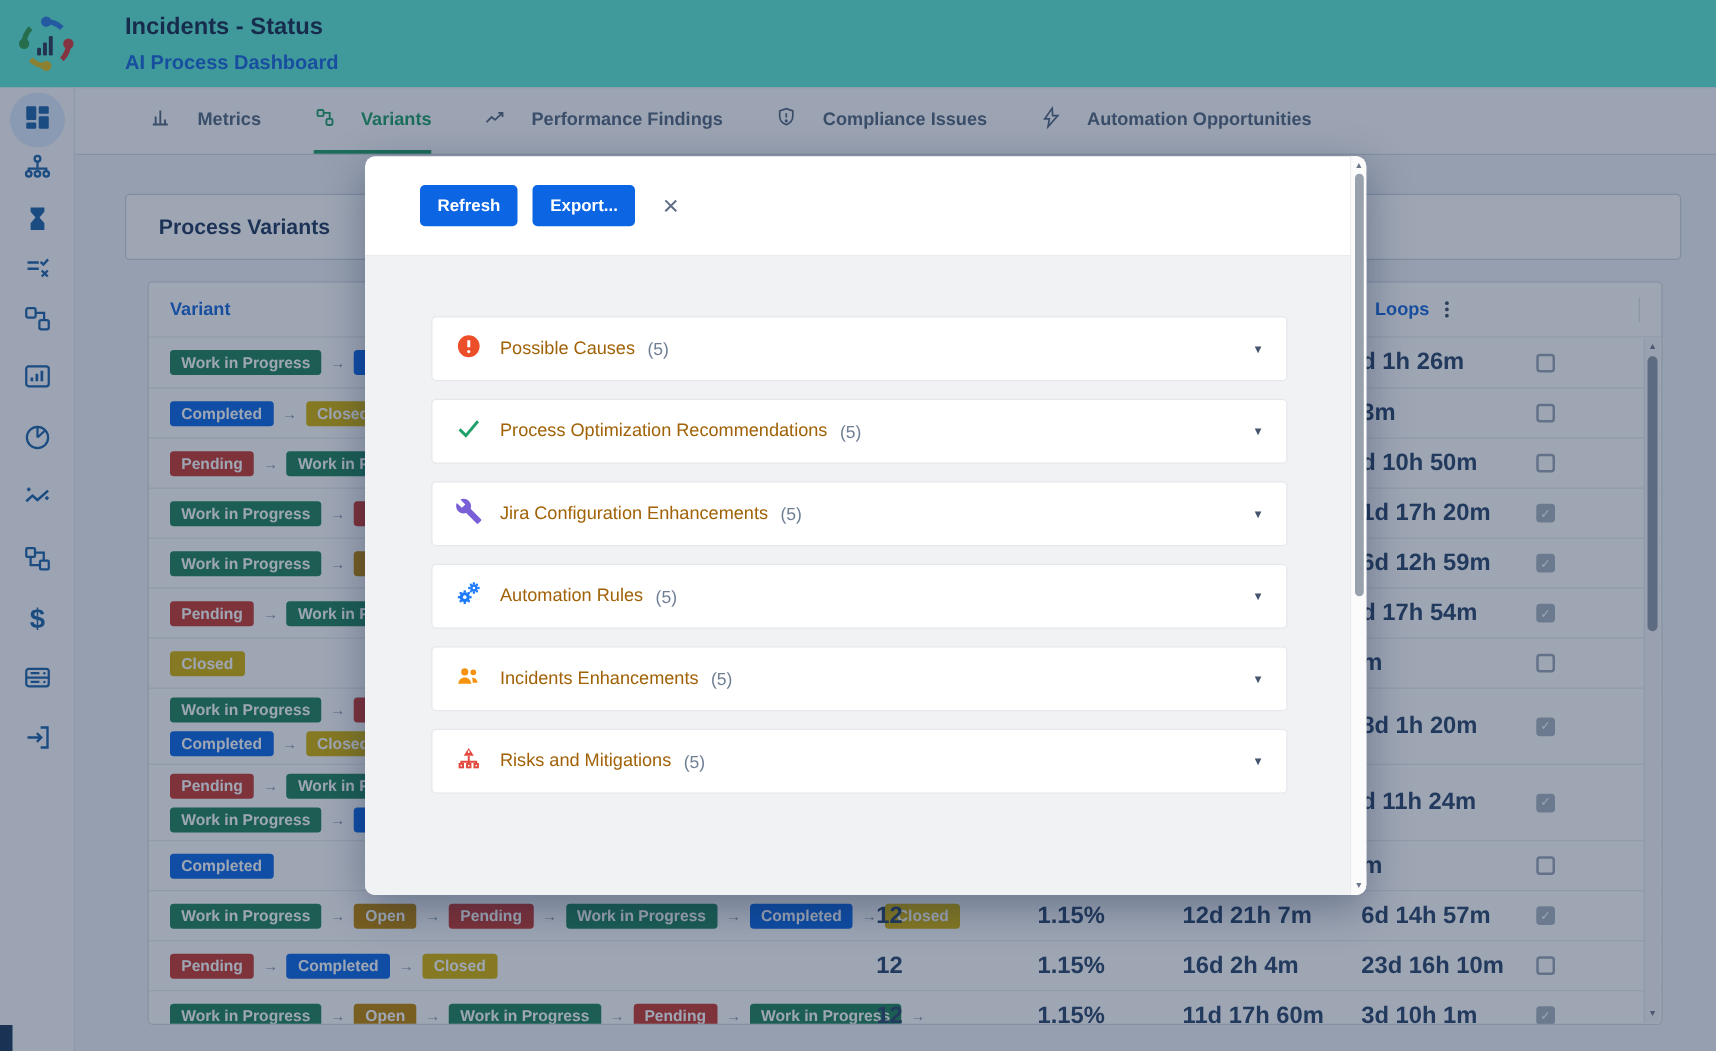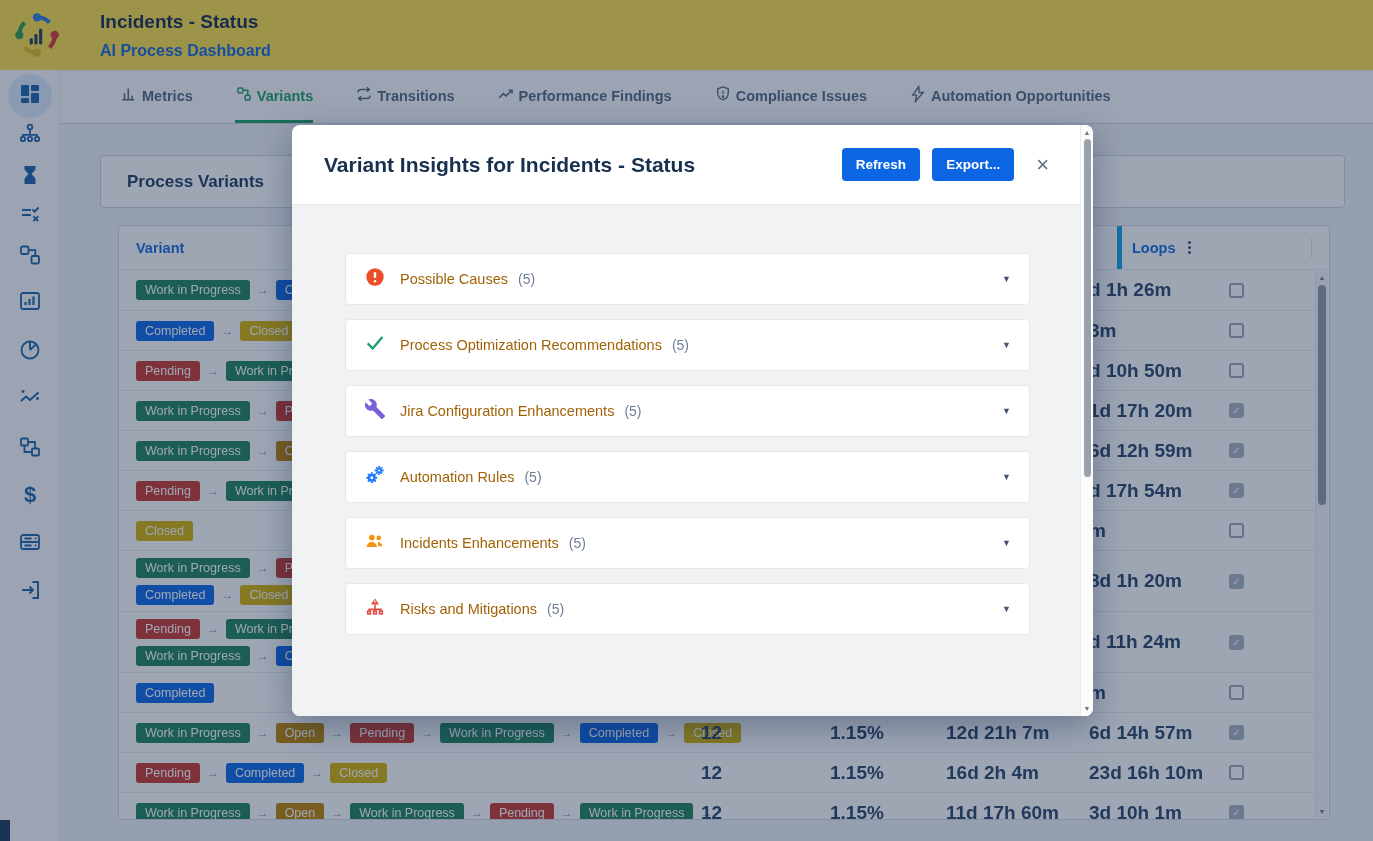--- a/index.html
+++ b/index.html
@@ -1,29 +1,29 @@
 <!DOCTYPE html>
 <html><head>
 <meta charset="utf-8">
 <style>
   html,body{margin:0;padding:0;}
   body{width:1373px;height:841px;position:relative;overflow:hidden;
        font-family:"Liberation Sans",sans-serif;background:#f1f3f6;}
   *{box-sizing:border-box;}
 
   
-  .app-header{position:absolute;left:0;top:0;width:1373px;height:70px;background:#fde047;}
+  .app-header{position:absolute;left:0;top:0;width:1373px;height:70px;background:#5eead4;}
   .logo{position:absolute;left:12px;top:9px;width:50px;height:52px;}
   .page-title{position:absolute;left:100px;top:11px;font-size:19px;font-weight:bold;color:#172b4d;}
   .page-subtitle{position:absolute;left:100px;top:42px;font-size:16px;font-weight:bold;color:#1868db;}
 
   .tab-bar{position:absolute;left:60px;top:70px;width:1313px;height:54px;background:#fbfcfd;
            border-top:1px solid #eef1f4;border-bottom:1px solid #d3dae1;display:flex;
            padding-left:60px;gap:42px;}
-  .tab{display:flex;align-items:center;gap:4px;color:#54677f;font-size:14.5px;font-weight:600;
+  .tab{display:flex;align-items:center;gap:20px;color:#54677f;font-size:14.5px;font-weight:600;
        border-bottom:3px solid transparent;cursor:pointer;}
   .tab.active{color:#1f9e67;border-bottom-color:#1f9e67;}
   .tab svg{flex:0 0 auto;}
 
   .sidebar{position:absolute;left:0;top:70px;width:60px;height:771px;background:#fbfcfd;
            border-right:1px solid #e3e8ed;}
   .side-item{position:absolute;left:8px;width:44px;height:44px;display:flex;align-items:center;
              justify-content:center;border-radius:50%;}
   .side-item.active{background:#ddeafc;}
   .dollar-glyph{font-size:22px;font-weight:bold;color:#1c63a8;}
@@ -32,30 +32,30 @@
   .panel{position:absolute;left:100px;top:155px;width:1245px;height:53px;background:#fff;
          border:1px solid #ccd4dd;border-radius:4px;display:flex;align-items:center;
          padding-left:26px;font-size:17px;font-weight:bold;color:#1f3a5f;}
 
   .table-card{position:absolute;left:118px;top:225px;width:1212px;height:595px;background:#fff;
               border:1px solid #d5dbe2;border-radius:4px;overflow:hidden;}
   .t-grid{display:grid;grid-template-columns:582px 129px 116px 143px 127px 115px;align-items:center;}
   .t-head{height:44px;border-bottom:1px solid #e9ecef;color:#1868db;font-weight:bold;font-size:14.5px;}
   .h-cell{display:flex;align-items:center;gap:10px;height:100%;}
   .h-variant{padding-left:17px;}
-  .h-loops{border-left:5px solid #0ea5e9;padding-left:10px;margin-left:28px;}
+  .h-loops{border-left:1px solid #0ea5e9;padding-left:10px;}
   .kebab{display:flex;flex-direction:column;gap:2px;cursor:pointer;padding:2px;}
   .kebab i{width:3px;height:3px;border-radius:50%;background:#3d4f66;display:block;}
   .h-sep{position:absolute;width:1px;height:20px;background:#dfe3e8;top:12px;}
   .t-row{border-top:1px solid #e9ecef;height:40px;}
   .t-row:first-child{border-top:none;}
   .t-row.tall{height:61px;}
   .v-cell{padding-left:17px;display:flex;flex-direction:column;justify-content:center;gap:7px;height:100%;}
   .v-line{display:flex;align-items:center;gap:7px;white-space:nowrap;}
-  .chip{padding:3px 9px;border-radius:3px;font-size:12.5px;font-weight:400;color:#fff;white-space:nowrap;}
+  .chip{padding:3px 9px;border-radius:3px;font-size:12.5px;font-weight:700;color:#fff;white-space:nowrap;}
   .arrow{color:#8795a9;font-size:12px;}
   .num-cell{font-size:19px;font-weight:700;color:#2a4569;}
   .loops-cell{padding-left:13px;}
   .cbx{width:15px;height:15px;border:2px solid #9aa5b3;border-radius:3px;background:#fff;
        display:flex;align-items:center;justify-content:center;font-size:10px;color:#fff;}
   .cbx.checked{background:#aab4c0;border-color:#aab4c0;}
 
   .t-scroll{position:absolute;right:1px;top:45px;bottom:1px;width:13px;background:#f6f7f8;
             border-left:1px solid #e6e9ec;}
   .t-scroll .up,.t-scroll .down,.m-scroll .up,.m-scroll .down{position:absolute;left:0;width:100%;
@@ -118,26 +118,20 @@
     <div class="tab active">
       <span><svg width="18" height="18" viewBox="0 0 24 24" fill="none" stroke="currentColor" stroke-width="2">
           <rect x="4" y="4" width="6.5" height="6.5" rx="1.5"></rect>
           <rect x="13.5" y="13.5" width="6.5" height="6.5" rx="1.5"></rect>
           <path d="M10.5 7h6.5v6.5"></path>
         </svg></span>
       <span>Variants</span>
     </div>
     <div class="tab">
       <span><svg width="18" height="18" viewBox="0 0 24 24" fill="none" stroke="currentColor" stroke-width="2">
-          <path d="M16 3l3 3-3 3M19 6H8a4 4 0 0 0-4 4M8 21l-3-3 3-3M5 18h11a4 4 0 0 0 4-4"></path>
-        </svg></span>
-      <span>Transitions</span>
-    </div>
-    <div class="tab">
-      <span><svg width="18" height="18" viewBox="0 0 24 24" fill="none" stroke="currentColor" stroke-width="2">
           <path d="M3 17l5.5-5.5 3.5 3L20 7M20 11.5V7h-4.5"></path>
         </svg></span>
       <span>Performance Findings</span>
     </div>
     <div class="tab">
       <span><svg width="18" height="18" viewBox="0 0 24 24" fill="none" stroke="currentColor" stroke-width="1.8">
           <path d="M12 2.5l7 2.5v5.5c0 4.6-3 7.7-7 9.2-4-1.5-7-4.6-7-9.2V5z"></path>
           <path d="M12 7.5V12"></path>
           <circle cx="12" cy="15.5" r="0.8" fill="currentColor"></circle>
         </svg></span>
@@ -492,21 +486,20 @@
     <div class="down">▼</div>
   </div>
 </div>
 
 <div class="corner-dark"></div>
 
 <div class="overlay"></div>
 
 <div class="modal">
   <div class="m-head">
-    <div class="m-title">Variant Insights for Incidents - Status</div>
     <button class="m-btn">Refresh</button>
     <button class="m-btn">Export...</button>
     <div class="m-close">×</div>
   </div>
   <div class="m-body" id="mBody">
       <div class="acc-card">
         <span><svg width="22" height="22" viewBox="0 0 24 24">
             <circle cx="12" cy="12" r="9.5" fill="#ec4e2a"></circle>
             <path d="M12 6.8v6" stroke="#fff" stroke-width="2.6"></path>
             <circle cx="12" cy="16.6" r="1.4" fill="#fff"></circle>

